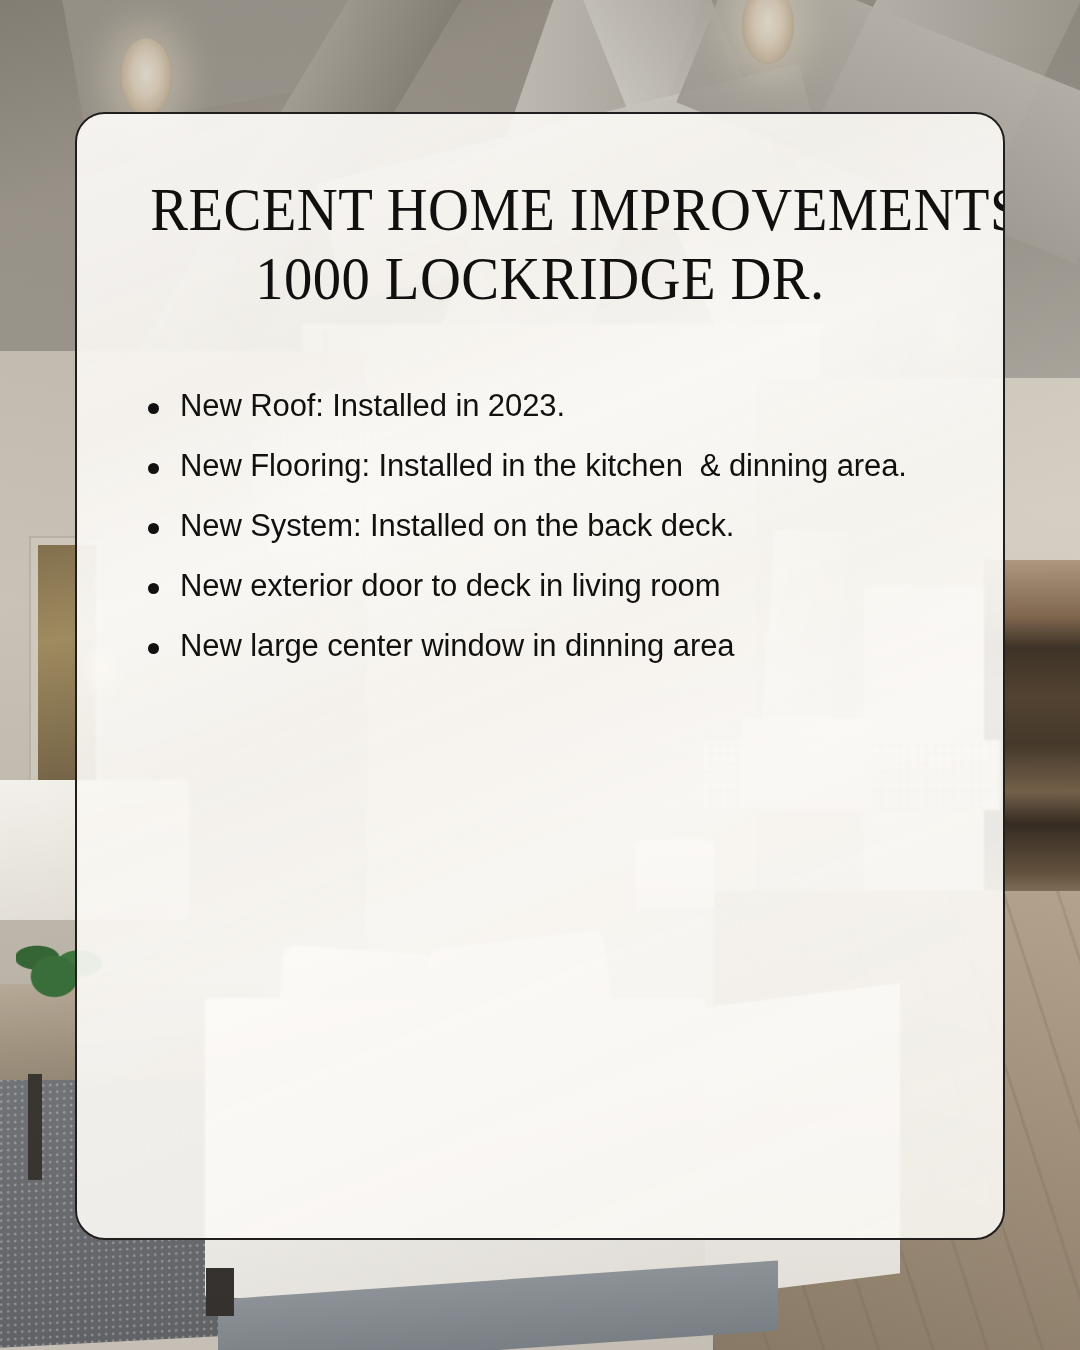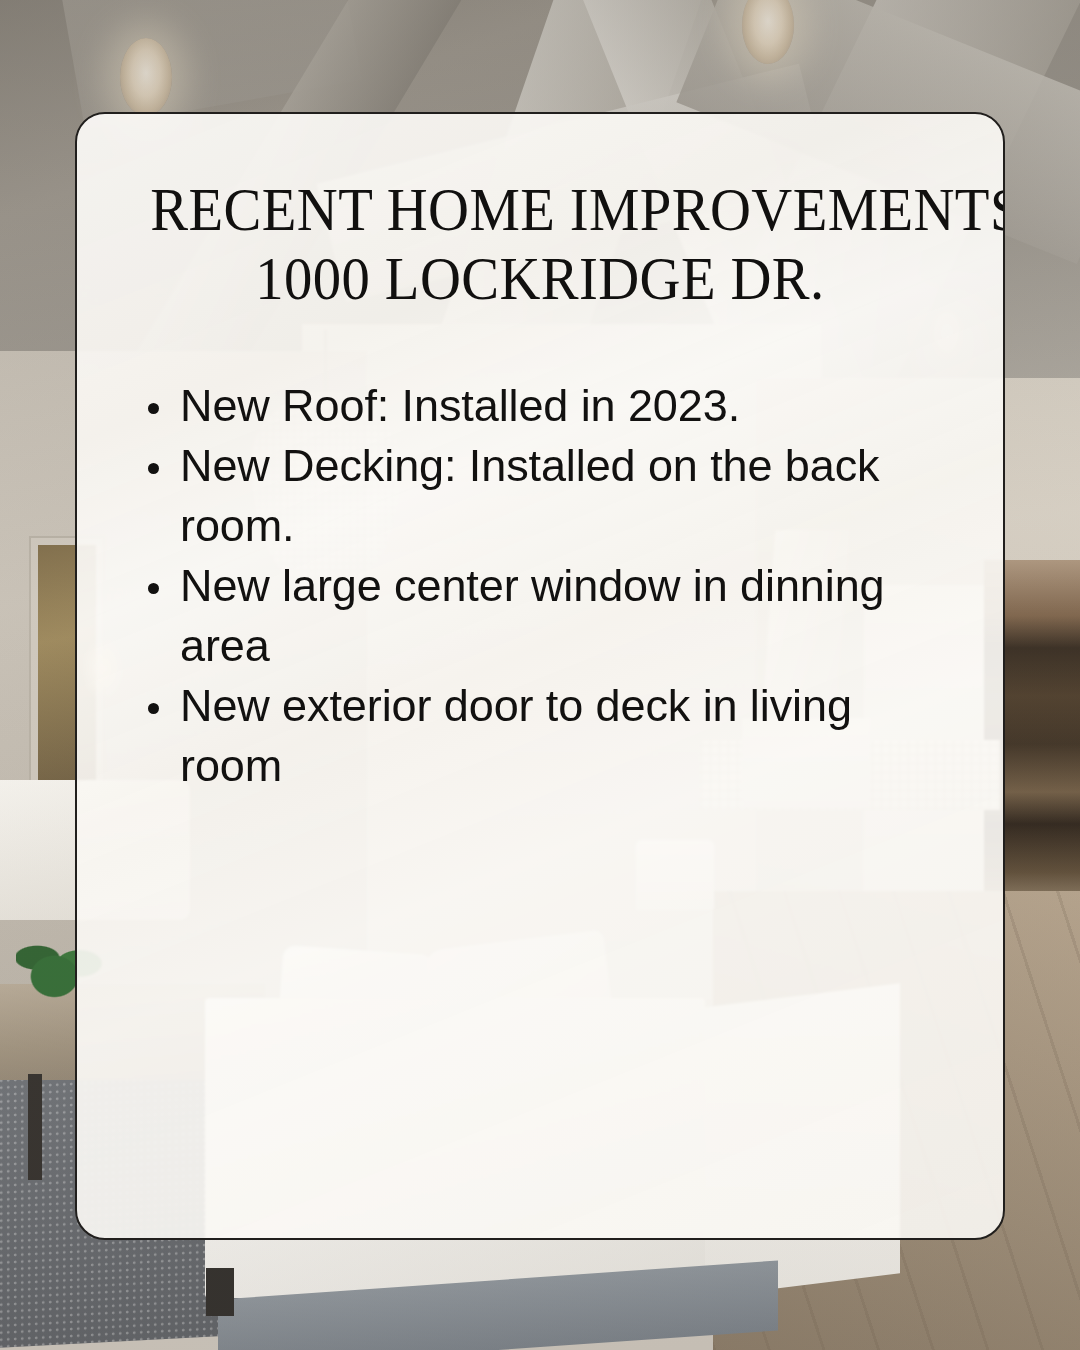--- a/index.html
+++ b/index.html
@@ -295,21 +295,21 @@
   }
   .title-line { display: block; }
   .title-line.l2 { transform: scaleX(1.0); }
 
   
   .list {
     margin: 62px 0 0 0;
     padding: 0;
     list-style: none;
     color: #121110;
-    font-size: 45px;
+    font-size: 31px;
     line-height: 60px;
     letter-spacing: -0.1px;
   }
   .list li {
     position: relative;
     padding-left: 59px;
     margin: 0;
     white-space: pre-wrap;
   }
   .list li::before {
@@ -382,20 +382,21 @@
     <div class="card-sheen"></div>
 
     <div class="card-inner">
       <div class="title">
         <span class="title-line l1">RECENT HOME IMPROVEMENTS</span>
         <span class="title-line l2">1000 LOCKRIDGE DR.</span>
       </div>
 
       <ul class="list">
         <li>New Roof: Installed in 2023.</li>
-        <li>New Decking: Installed on the back room.</li>
+        <li>New Flooring: Installed in the kitchen  &amp; dinning area.</li>
+        <li>New System: Installed on the back deck.</li>
+        <li>New exterior door to deck in living room</li>
         <li>New large center window in dinning area</li>
-        <li>New exterior door to deck in living room</li>
       </ul>
     </div>
   </div>
 
 </div>
 
 </body></html>

